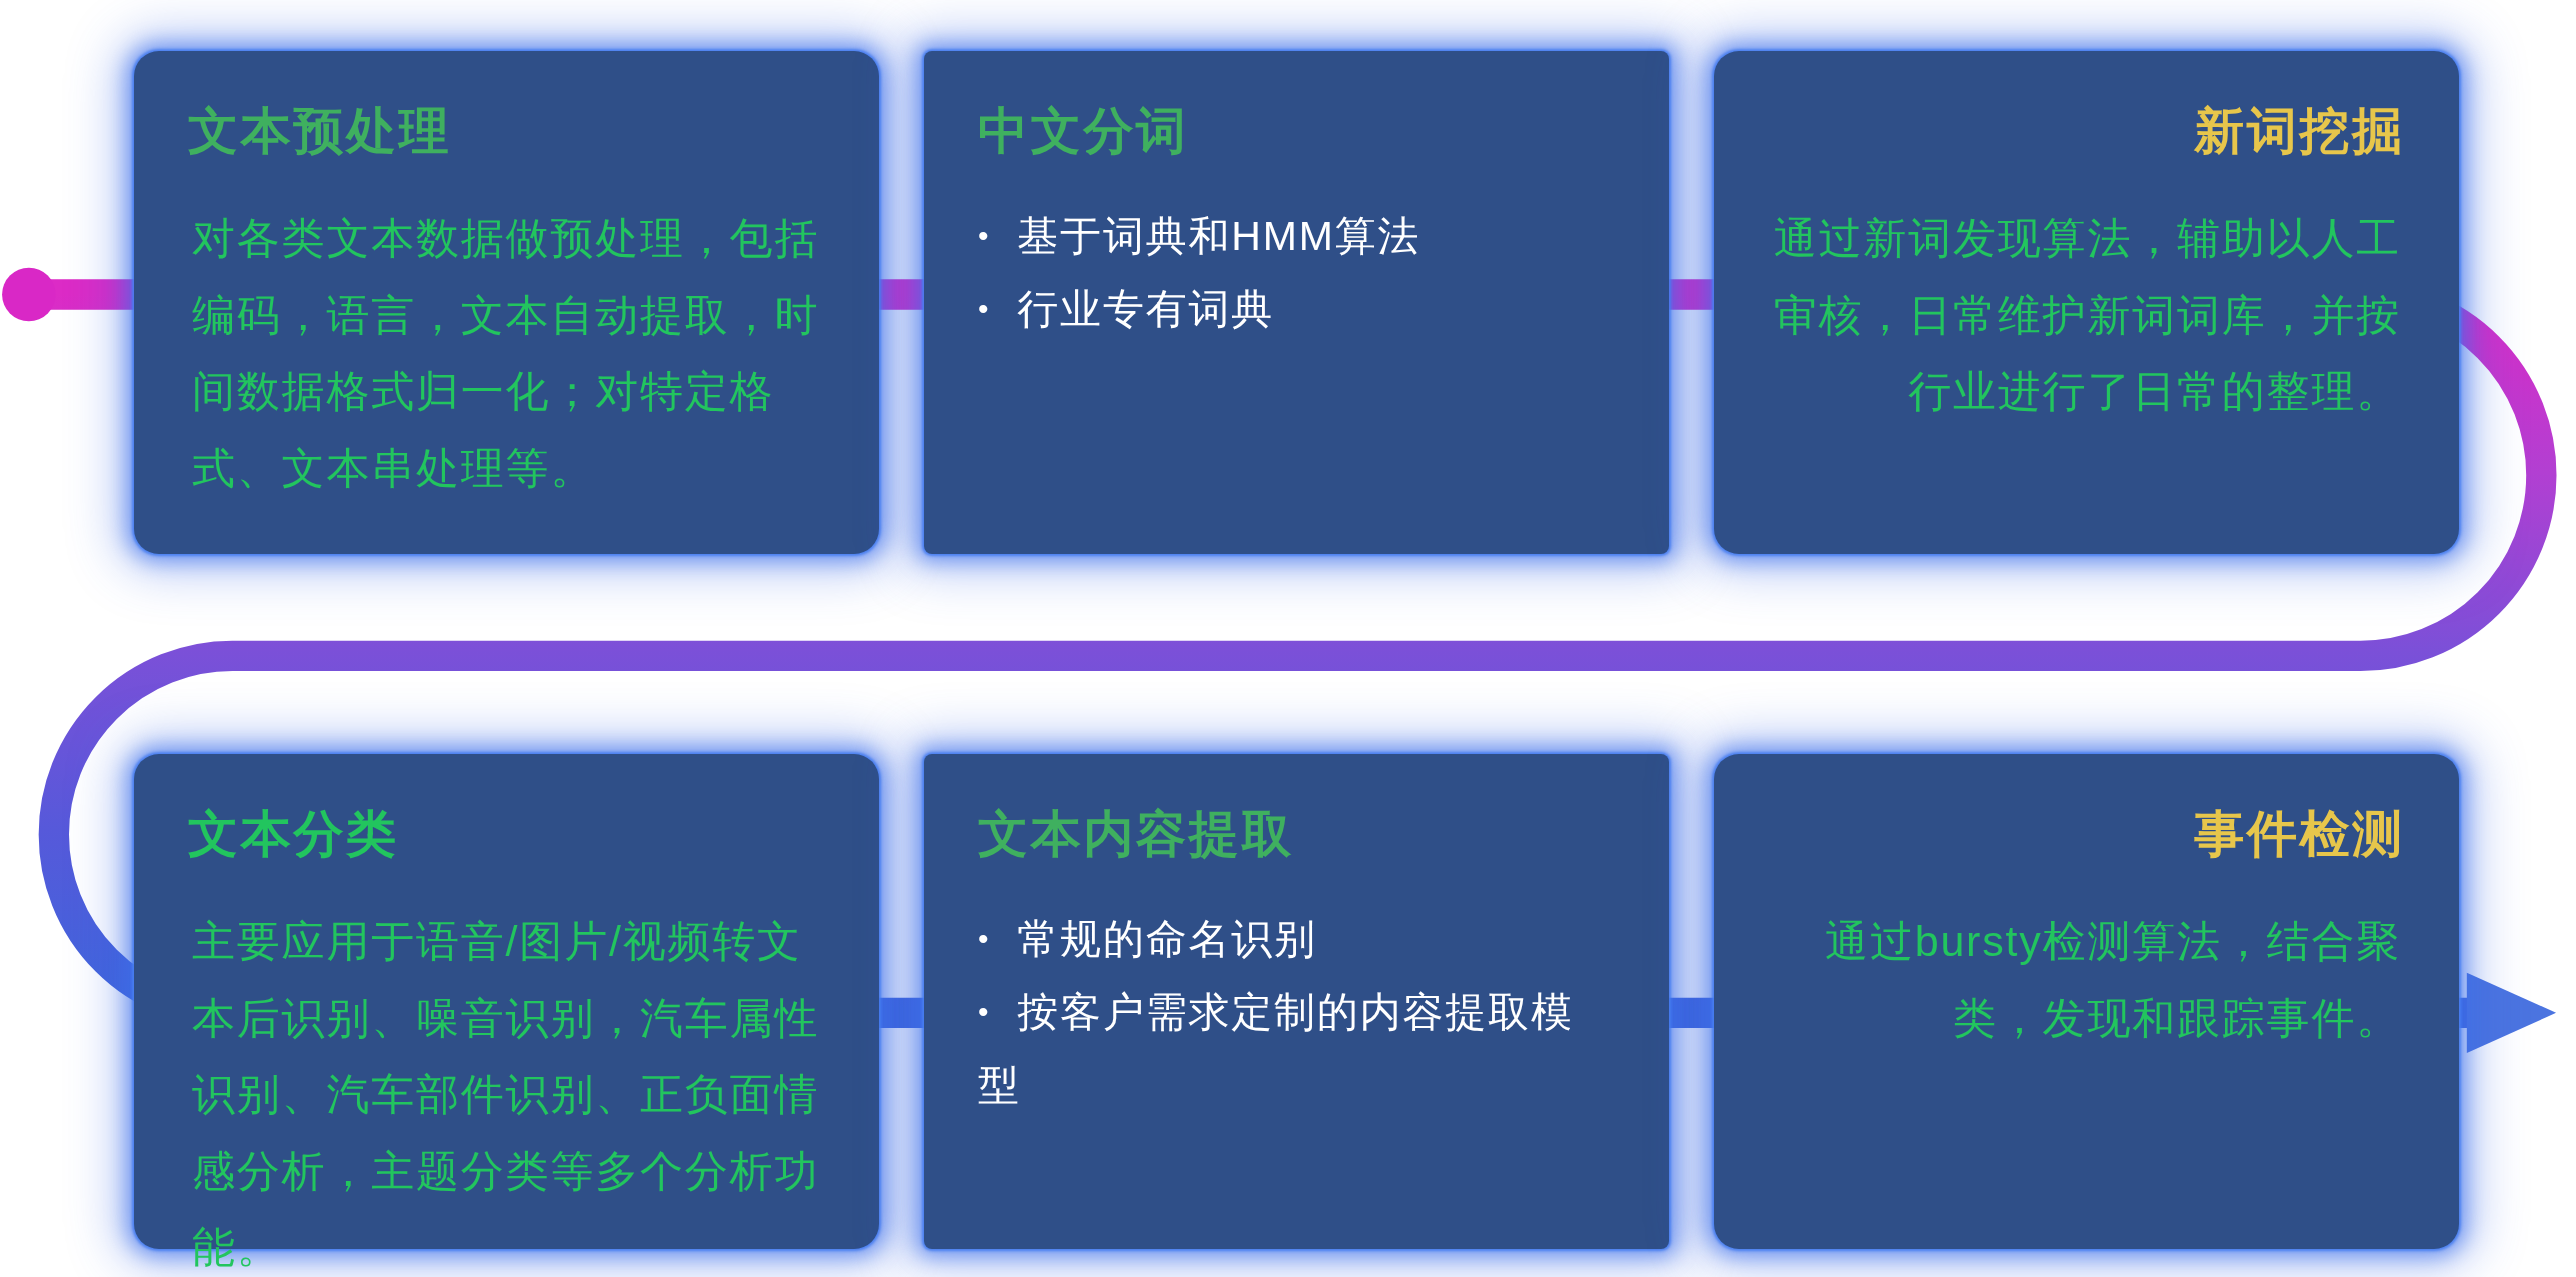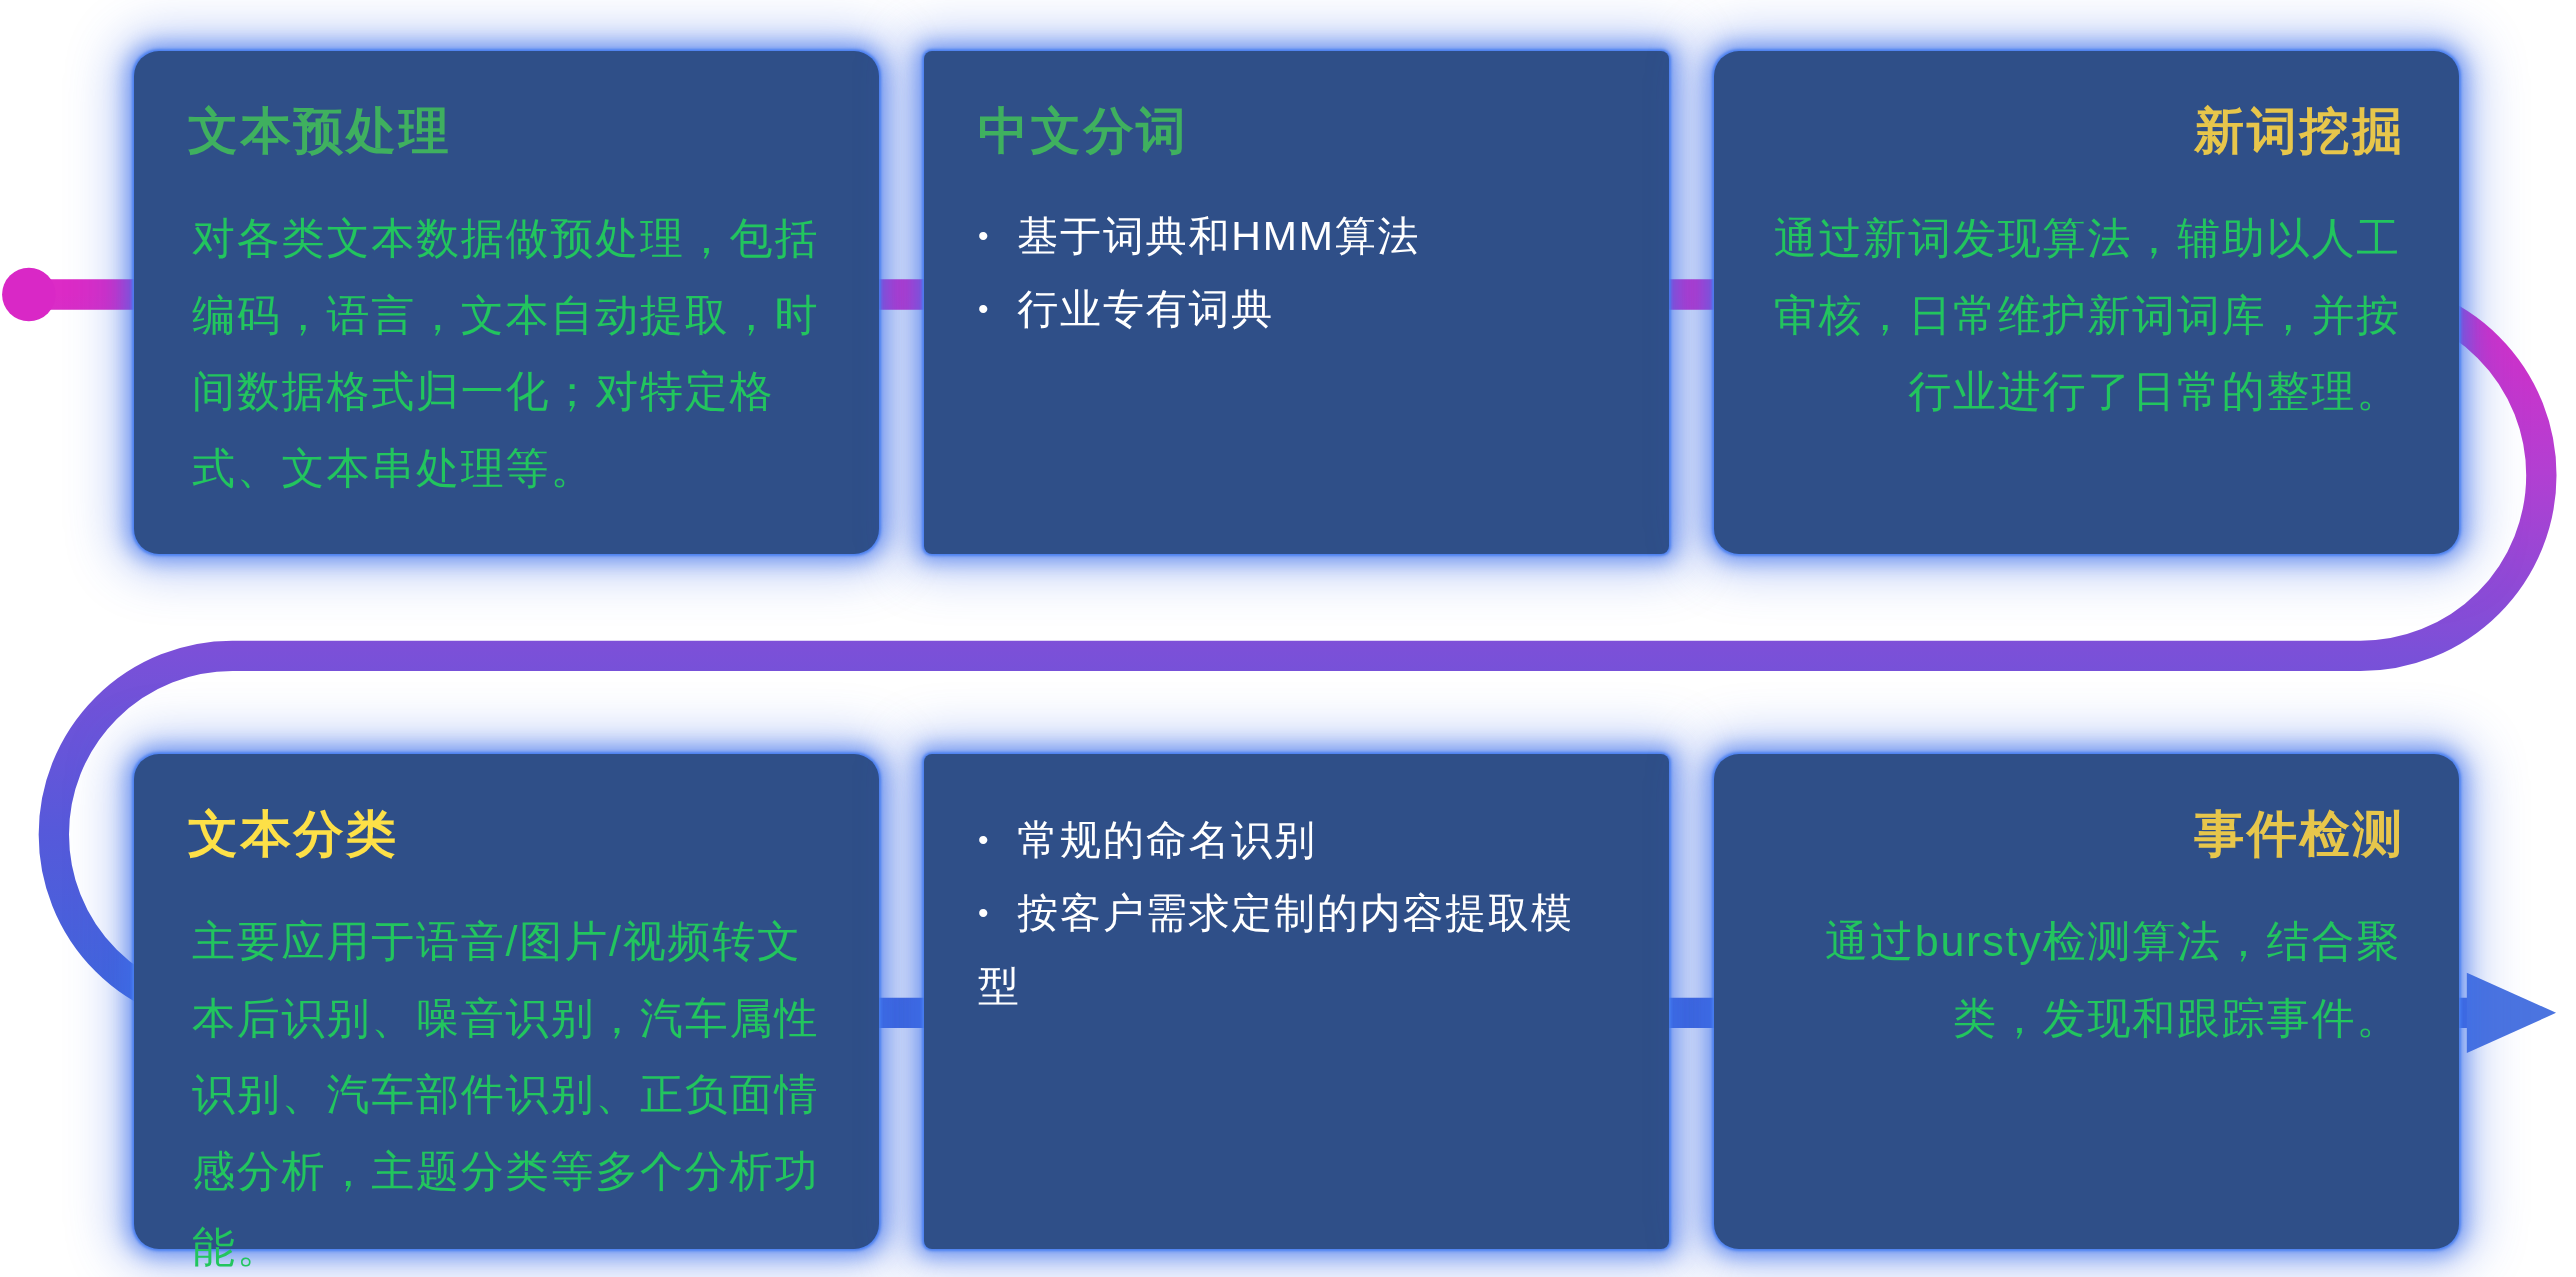--- a/index.html
+++ b/index.html
@@ -113,25 +113,26 @@
       <li>行业专有词典</li>
     </ul>
   </section>
 
   <section class="card r1 c3">
     <h2 class="card-title" style="color: rgb(231, 198, 75);">新词挖掘</h2>
     <p class="card-body">通过新词发现算法，辅助以人工审核，日常维护新词词库，并按行业进行了日常的整理。</p>
   </section>
 
   <section class="card r2 c1">
-    <h2 class="card-title" style="color: #fde047;">文本分类</h2>
+    <h2 class="card-title" style="color: #22c55e;">文本分类</h2>
     <p class="card-body">主要应用于语音/图片/视频转文本后识别、噪音识别，汽车属性识别、汽车部件识别、正负面情感分析，主题分类等多个分析功能。</p>
   </section>
 
   <section class="card r2 c2">
+    <h2 class="card-title" style="color: rgb(63, 176, 95);">文本内容提取</h2>
     <ul class="card-bullets">
       <li>常规的命名识别</li>
       <li>按客户需求定制的内容提取模型</li>
     </ul>
   </section>
 
   <section class="card r2 c3">
     <h2 class="card-title" style="color: rgb(231, 198, 75);">事件检测</h2>
     <p class="card-body">通过bursty检测算法，结合聚类，发现和跟踪事件。</p>
   </section>

